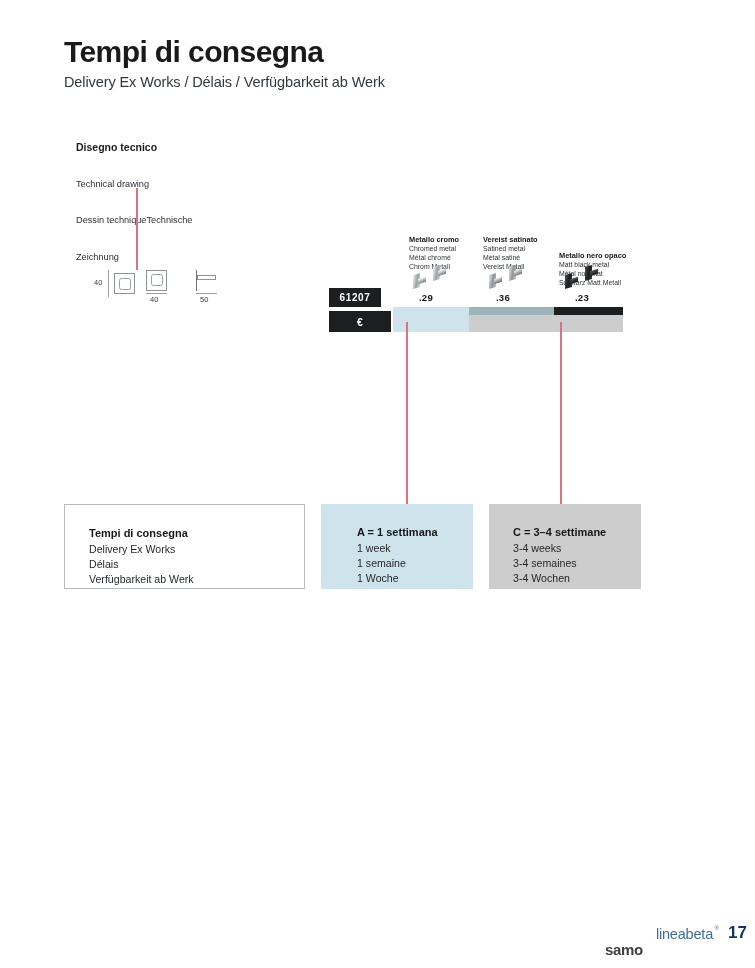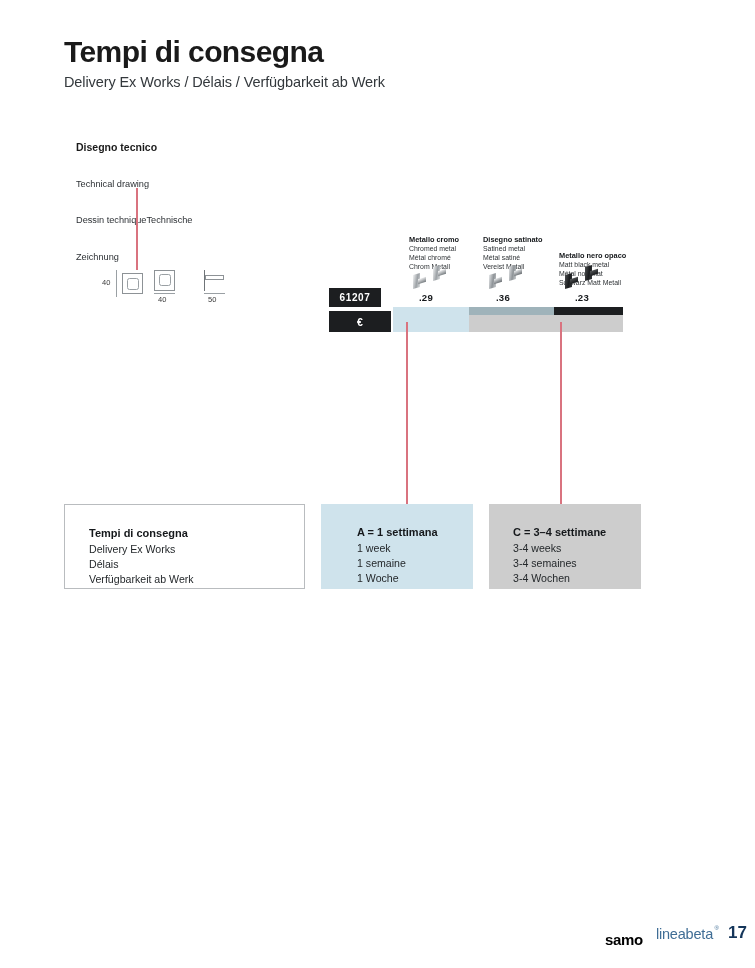--- a/index.html
+++ b/index.html
@@ -27,21 +27,21 @@
   .drawing-block { position: absolute; left: 76px; top: 140px; width: 200px; }
   .drawing-head { font-size: 10.5px; font-weight: bold; color: #1a1a1a; line-height: 1.35; }
   .drawing-sub { font-size: 9.2px; color: #2c3034; line-height: 1.33; margin-top: 24px; }
 
   .red-line-v { position: absolute; background: #d9737f; width: 1.6px; }
   .red-line-drawing { left: 136px; top: 188px; height: 82px; }
   .red-conn-a { left: 406px; top: 322px; height: 186px; }
   .red-conn-c { left: 560px; top: 322px; height: 186px; }
 
   
-  .dims { position: absolute; left: 100px; top: 268px; width: 130px; height: 45px; }
+  .dims { position: absolute; left: 92px; top: 268px; width: 130px; height: 45px; }
   .dim { position: absolute; }
   .dim-label {
     font-size: 7.5px; color: #3a3a3a; font-family: "Liberation Sans", sans-serif;
   }
   .box-outline { border: 0.8px solid #8d9296; background: #fff; }
 
   
   .dim1 { left: 0; top: 2px; }
   .dim1 .lab { position: absolute; left: 2px; top: 8px; }
   .dim1 .arrowline { position: absolute; left: 16px; top: 0; width: 1px; height: 27px; background: #9aa0a4; }
@@ -117,22 +117,22 @@
   .lb-grey { left: 489px; top: 504px; width: 152px; height: 85px; background: #cdcdcd; }
   .lb-title { font-size: 11px; font-weight: bold; color: #15181b; line-height: 1.5; }
   .lb-line  { font-size: 10.6px; color: #24282b; line-height: 1.45; }
   .lb-white .lb-title, .lb-white .lb-line { margin-left: 24px; }
   .lb-blue .inner, .lb-grey .inner { margin-left: 36px; }
   .lb-grey .inner { margin-left: 24px; }
 
   
   .footer { position: absolute; left: 0; top: 925px; width: 755px; height: 28px; }
   .brand-samo {
-    position: absolute; right: 112px; top: 6px;
-    font-size: 15px; font-weight: bold; color: #000000; letter-spacing: -0.3px;
+    position: absolute; right: 112px; top: 16px;
+    font-size: 15px; font-weight: bold; color: #404040; letter-spacing: -0.3px;
   }
   .brand-lineabeta {
     position: absolute; right: 42px; top: 1px;
     font-size: 14.5px; font-weight: 400; color: #3f6d95; letter-spacing: -0.2px;
   }
   .brand-reg { position: absolute; right: 36px; top: 0px; font-size: 6px; color: #3f6d95; }
   .page-num {
     position: absolute; right: 8px; top: -2px;
     font-size: 17px; font-weight: bold; color: #15365a;
   }
@@ -178,21 +178,21 @@
   </div>
 
   <div class="finishes">
     <div class="finish-col" style="left:0;">
       <div class="finish-name">Metallo cromo</div>
       <div class="finish-tr">Chromed metal</div>
       <div class="finish-tr">Métal chromé</div>
       <div class="finish-tr">Chrom Metall</div>
     </div>
     <div class="finish-col" style="left:74px;">
-      <div class="finish-name">Disegno satinato</div>
+      <div class="finish-name">Vereist satinato</div>
       <div class="finish-tr">Satined metal</div>
       <div class="finish-tr">Métal satiné</div>
       <div class="finish-tr">Vereist Metall</div>
     </div>
     <div class="finish-col" style="left:150px;margin-top:16px;">
       <div class="finish-name">Metallo nero opaco</div>
       <div class="finish-tr">Matt black metal</div>
       <div class="finish-tr">Métal noir mat</div>
       <div class="finish-tr">Schwarz Matt Metall</div>
     </div>

